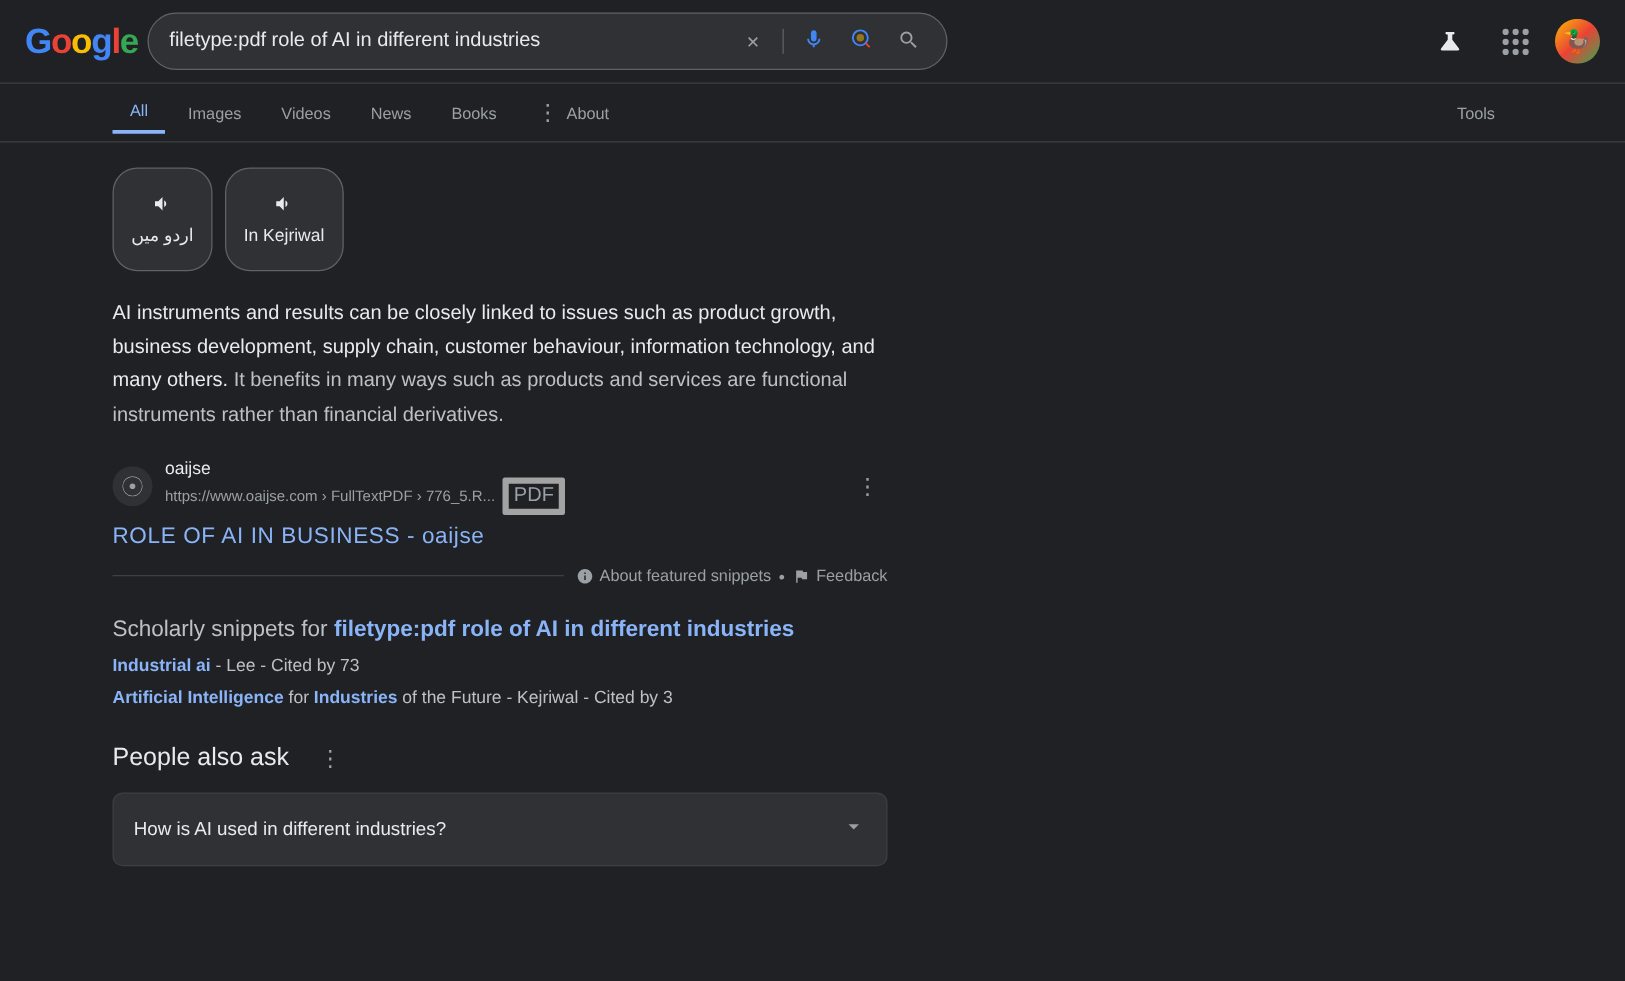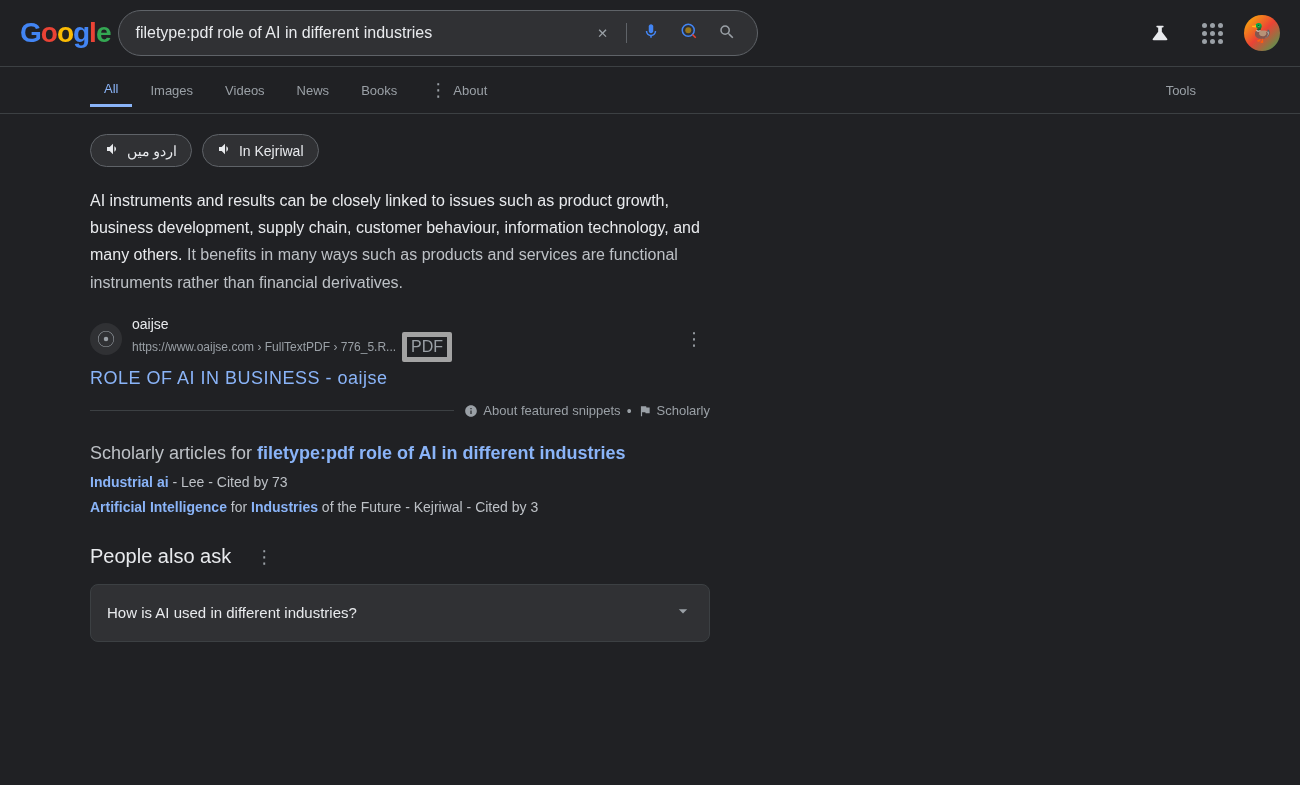--- a/index.html
+++ b/index.html
@@ -157,24 +157,25 @@
       gap: 10px;
       margin-bottom: 20px;
     }
     .lang-btn {
       display: flex;
       align-items: center;
       gap: 6px;
       background: #303134;
       border: 1px solid #5f6368;
       border-radius: 20px;
-      padding: 6px 14px;
+      padding: 20px 14px;
       color: #e8eaed;
       font-size: 14px;
       cursor: pointer;
+      flex-direction: column;
     }
 
     
     .featured-snippet {
       margin-bottom: 16px;
     }
     .snippet-text {
       font-size: 16px;
       line-height: 1.7;
       color: #bdc1c6;
@@ -500,29 +501,29 @@
           <svg width="14" height="14" viewBox="0 0 24 24" fill="#9aa0a6">
             <path d="M12 2C6.48 2 2 6.48 2 12s4.48 10 10 10 10-4.48 10-10S17.52 2 12 2zm1 15h-2v-6h2v6zm0-8h-2V7h2v2z"></path>
           </svg>
           <span>About featured snippets</span>
         </button>
         <span class="dot-sep">•</span>
         <button class="feedback-btn">
           <svg width="14" height="14" viewBox="0 0 24 24" fill="#9aa0a6">
             <path d="M14.4 6L14 4H5v17h2v-7h5.6l.4 2h7V6z"></path>
           </svg>
-          <span>Scholarly</span>
+          <span>Feedback</span>
         </button>
       </div>
     </div>
   </div>
 
   <div class="scholarly-section">
     <div class="scholarly-title">
-      <span>Scholarly articles for</span>
+      <span>Scholarly snippets for</span>
       <a href="#">filetype:pdf role of AI in different industries</a>
     </div>
     <div class="scholarly-item">
       <a href="#" class="bold-link"><strong>Industrial ai</strong></a><span> - Lee - Cited by 73</span>
     </div>
     <div class="scholarly-item">
       <a href="#" class="bold-link"><strong>Artificial Intelligence</strong></a><span> for </span><a href="#" class="bold-link"><strong>Industries</strong></a><span> of the Future - Kejriwal - Cited by 3</span>
     </div>
   </div>
 

